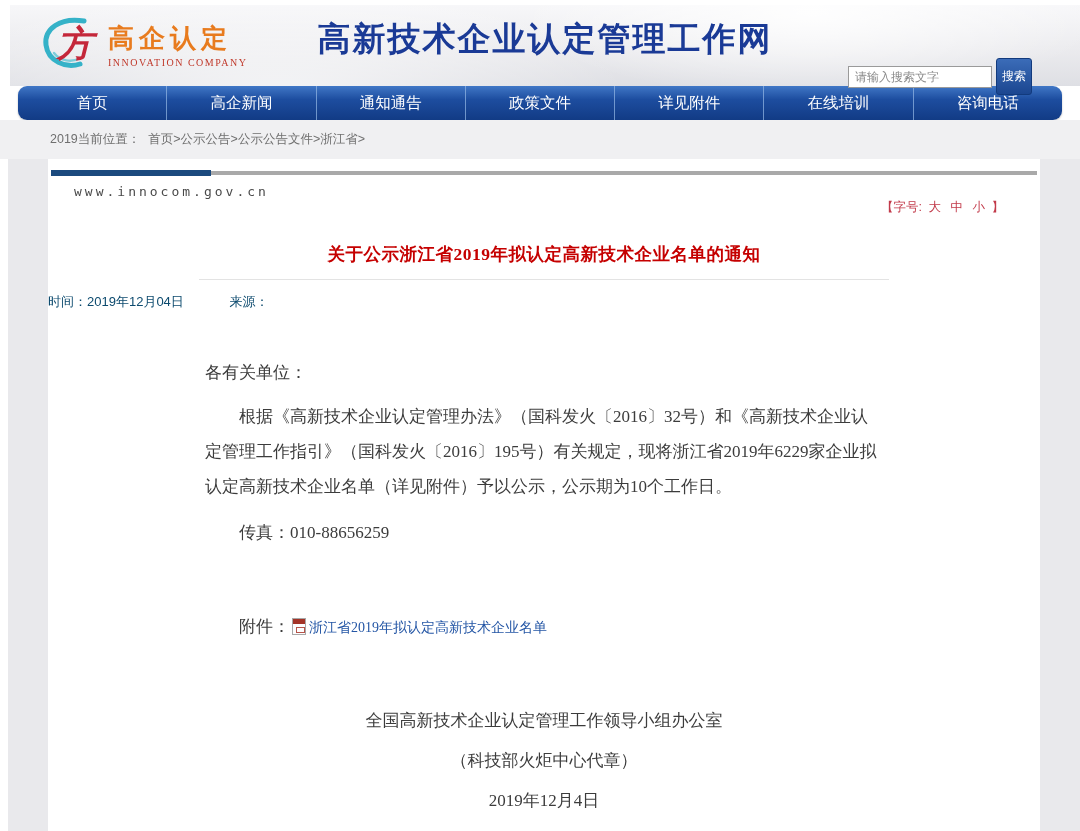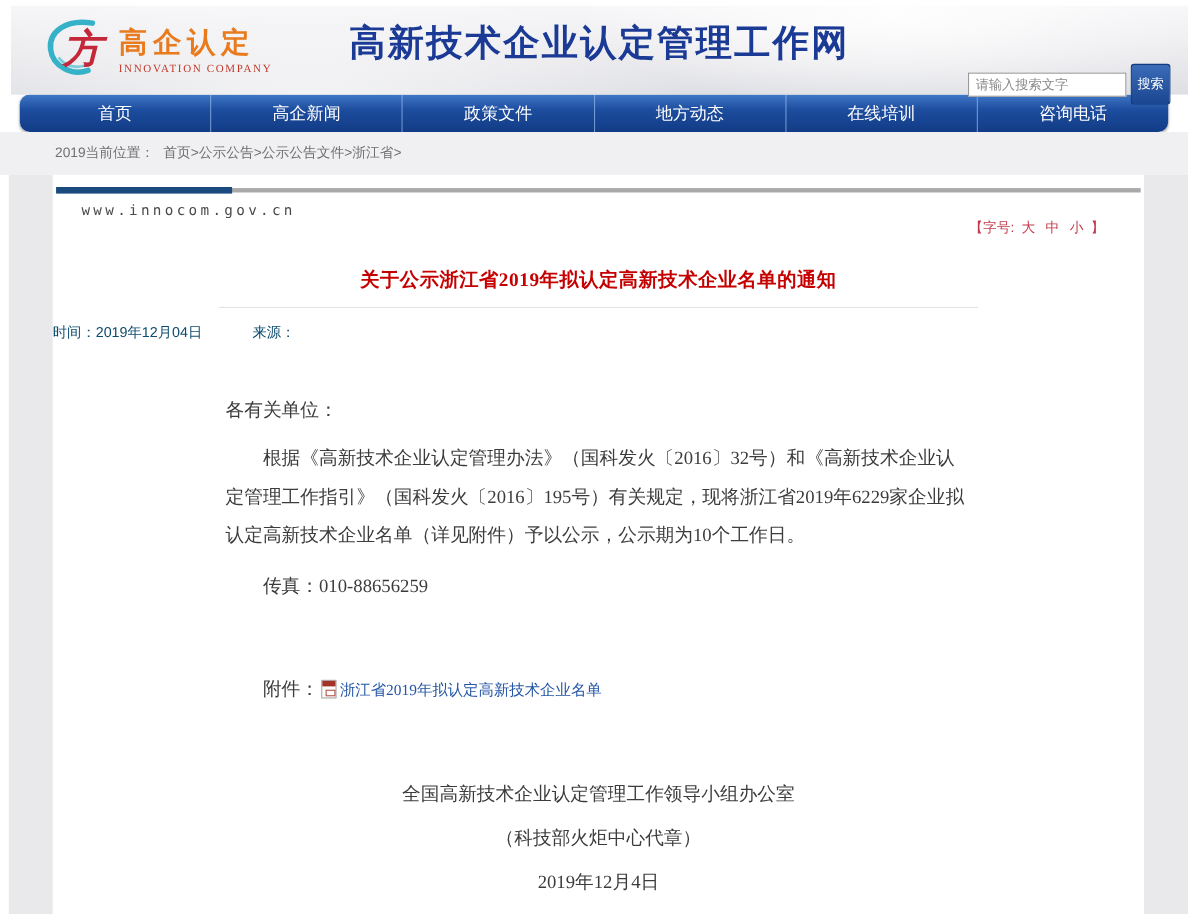--- a/index.html
+++ b/index.html
@@ -11,21 +11,21 @@
     background:
       radial-gradient(ellipse 420px 120px at 75% 10%, rgba(255,255,255,.9), rgba(255,255,255,0) 70%),
       radial-gradient(ellipse 500px 160px at 25% 110%, rgba(255,255,255,.65), rgba(255,255,255,0) 70%),
       linear-gradient(180deg,#f7f7f9 0%, #ebebee 55%, #dedfe4 100%); }
   .logo { position:absolute; left:30px; top:10px; display:flex; align-items:center; }
   .logo-text { margin-left:6px; }
   .logo-cn { font-size:26px; font-weight:bold; color:#e87b1e; letter-spacing:5px; font-family:"Liberation Serif","DejaVu Serif",serif; }
   .logo-en { font-size:10px; color:#c0392b; letter-spacing:1.5px; font-family:"Liberation Serif","DejaVu Serif",serif; margin-top:1px; }
   .site-title { position:absolute; left:0; right:0; top:12px; text-align:center; font-size:33px; font-weight:bold;
     color:#1a3a96; letter-spacing:2px; font-family:"Liberation Serif","DejaVu Serif",serif; }
-  .search { position:absolute; right:16px; top:53px; display:flex; align-items:center; }
+  .search { position:absolute; right:48px; top:53px; display:flex; align-items:center; }
   .search input { width:144px; height:22px; border:1px solid #9a9a9a; background:#fff; padding:0 6px; font-size:12px; color:#333; outline:none; }
   .search input::placeholder { color:#8a8a8a; }
   .search button { margin-left:4px; width:36px; height:37px; border:1px solid #123a7d; border-radius:3px; color:#fff; font-size:12px;
     background:linear-gradient(180deg,#3b6cb8,#1b4690); cursor:pointer; }
 
   
   .nav { margin:0 18px; height:34px; display:flex; border-radius:9px; overflow:hidden;
     background:linear-gradient(180deg,#4077c6 0%, #1d4d9f 40%, #123b85 100%); box-shadow:0 1px 2px rgba(0,0,0,.25); }
   .nav a { flex:1; display:flex; align-items:center; justify-content:center; color:#fff; font-size:15.5px; text-decoration:none;
     border-right:1px solid rgba(150,185,230,.7); cursor:pointer; }
@@ -88,22 +88,23 @@
     <div class="site-title">高新技术企业认定管理工作网</div>
     <div class="search">
       <input type="text" placeholder="请输入搜索文字" style="">
       <button>搜索</button>
     </div>
   </div>
 
   <nav class="nav">
     <a>首页</a>
     <a>高企新闻</a>
+    <a>通知通告</a>
     <a>政策文件</a>
-    <a>地方动态</a>
+    <a>详见附件</a>
     <a>在线培训</a>
     <a>咨询电话</a>
   </nav>
 
   <div class="breadcrumb">
     <span>2019当前位置：</span>
     <span class="path">首页&gt;公示公告&gt;公示公告文件&gt;浙江省&gt;</span>
   </div>
 
   <div class="main">

